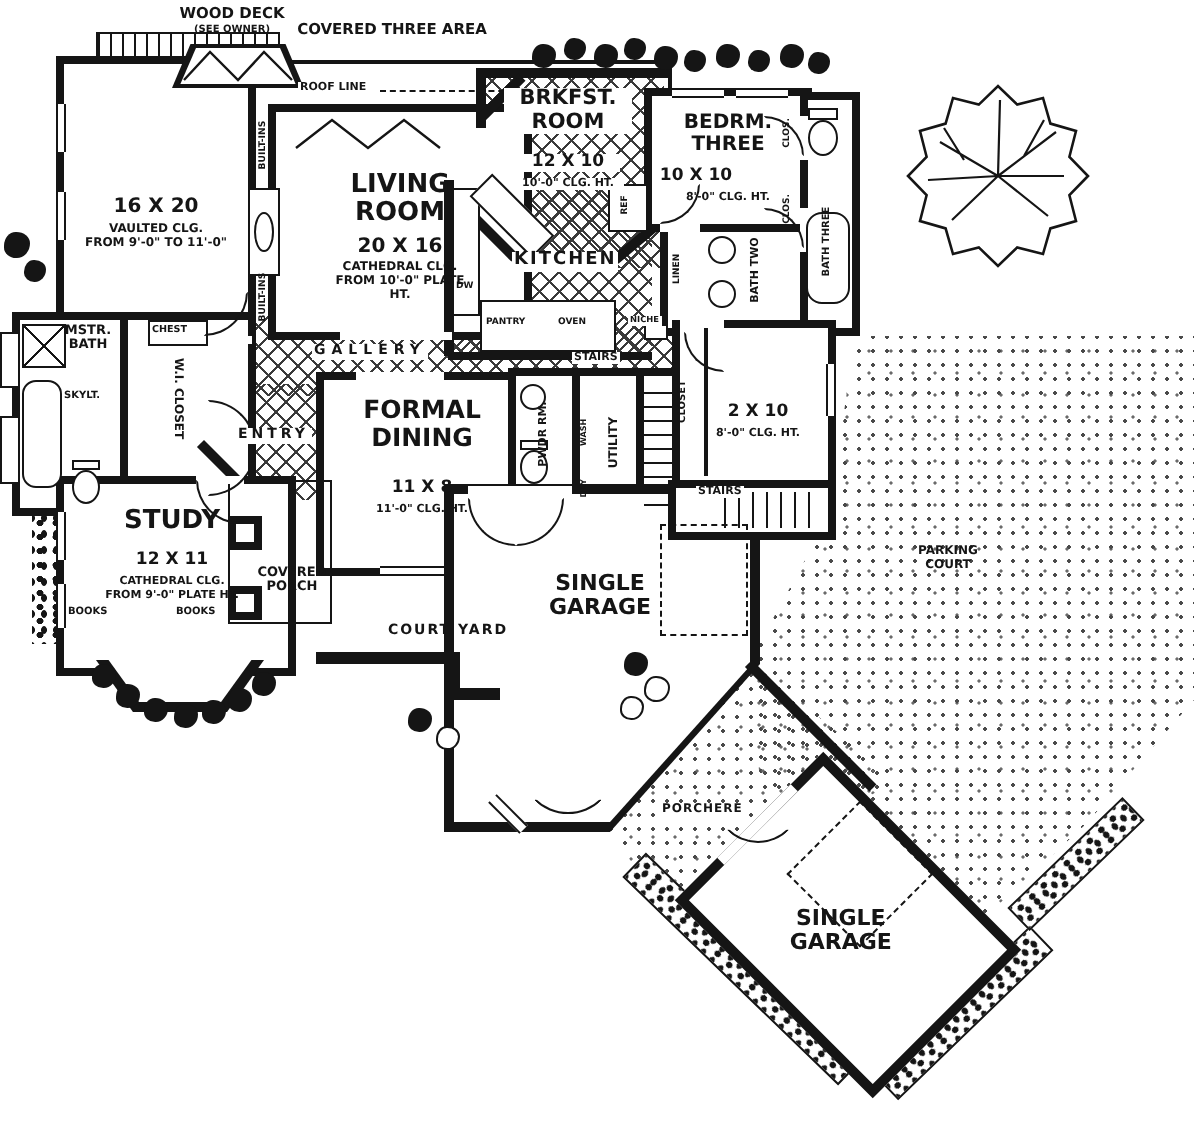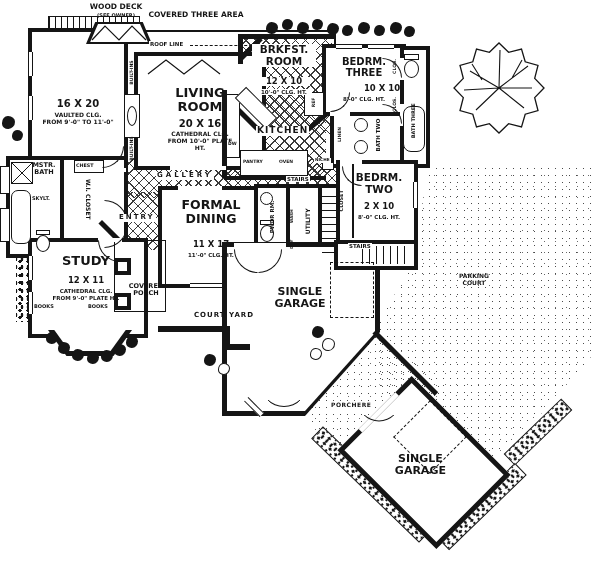--- a/index.html
+++ b/index.html
@@ -214,29 +214,28 @@
   <div class="lbl" style="left:162px;top:131px;width:76px;font-size:6px">CATHEDRAL CLG.</div>
   <div class="lbl" style="left:162px;top:138px;width:76px;font-size:6px">FROM 10'-0" PLATE HT.</div>
 
   <div class="lbl bgw" style="left:252px;top:44px;width:64px;font-size:10.5px">BRKFST. ROOM</div>
   <div class="lbl bgw" style="left:258px;top:77px;width:52px;font-size:8.5px">12 X 10</div>
   <div class="lbl bgw" style="left:256px;top:89px;width:56px;font-size:5.5px">10'-0" CLG. HT.</div>
 
   <div class="lbl bgw" style="left:256px;top:126px;font-size:9px;letter-spacing:1px">KITCHEN</div>
 
   <div class="lbl" style="left:330px;top:56px;width:68px;font-size:10px">BEDRM. THREE</div>
-  <div class="lbl" style="left:348px;top:84px;width:68px;font-size:8.5px">10 X 10</div>
+  <div class="lbl" style="left:314px;top:84px;width:68px;font-size:8.5px">10 X 10</div>
   <div class="lbl" style="left:330px;top:96px;width:68px;font-size:5.5px">8'-0" CLG. HT.</div>
 
-  <div class="lbl" style="left:346px;top:172px;width:66px;font-size:10.5px">BEDRM. TWO</div>
   <div class="lbl" style="left:346px;top:202px;width:66px;font-size:8.5px">2 X 10</div>
   <div class="lbl" style="left:346px;top:214px;width:66px;font-size:5.5px">8'-0" CLG. HT.</div>
 
   <div class="lbl" style="left:172px;top:198px;width:78px;font-size:12.5px">FORMAL DINING</div>
-  <div class="lbl" style="left:172px;top:240px;width:78px;font-size:8.5px">11 X 17</div>
+  <div class="lbl" style="left:172px;top:240px;width:78px;font-size:8.5px">11 X 8</div>
   <div class="lbl" style="left:172px;top:252px;width:78px;font-size:5.5px">11'-0" CLG. HT.</div>
 
   <div class="lbl bgw" style="left:156px;top:172px;font-size:7px;letter-spacing:3px">GALLERY</div>
   <div class="lbl bgw" style="left:118px;top:214px;font-size:7px;letter-spacing:2px">ENTRY</div>
 
   <div class="lbl" style="left:44px;top:254px;width:84px;font-size:13px">STUDY</div>
   <div class="lbl" style="left:44px;top:276px;width:84px;font-size:8.5px">12 X 11</div>
   <div class="lbl" style="left:44px;top:288px;width:84px;font-size:5.5px">CATHEDRAL CLG.</div>
   <div class="lbl" style="left:44px;top:295px;width:84px;font-size:5.5px">FROM 9'-0" PLATE HT.</div>
 

